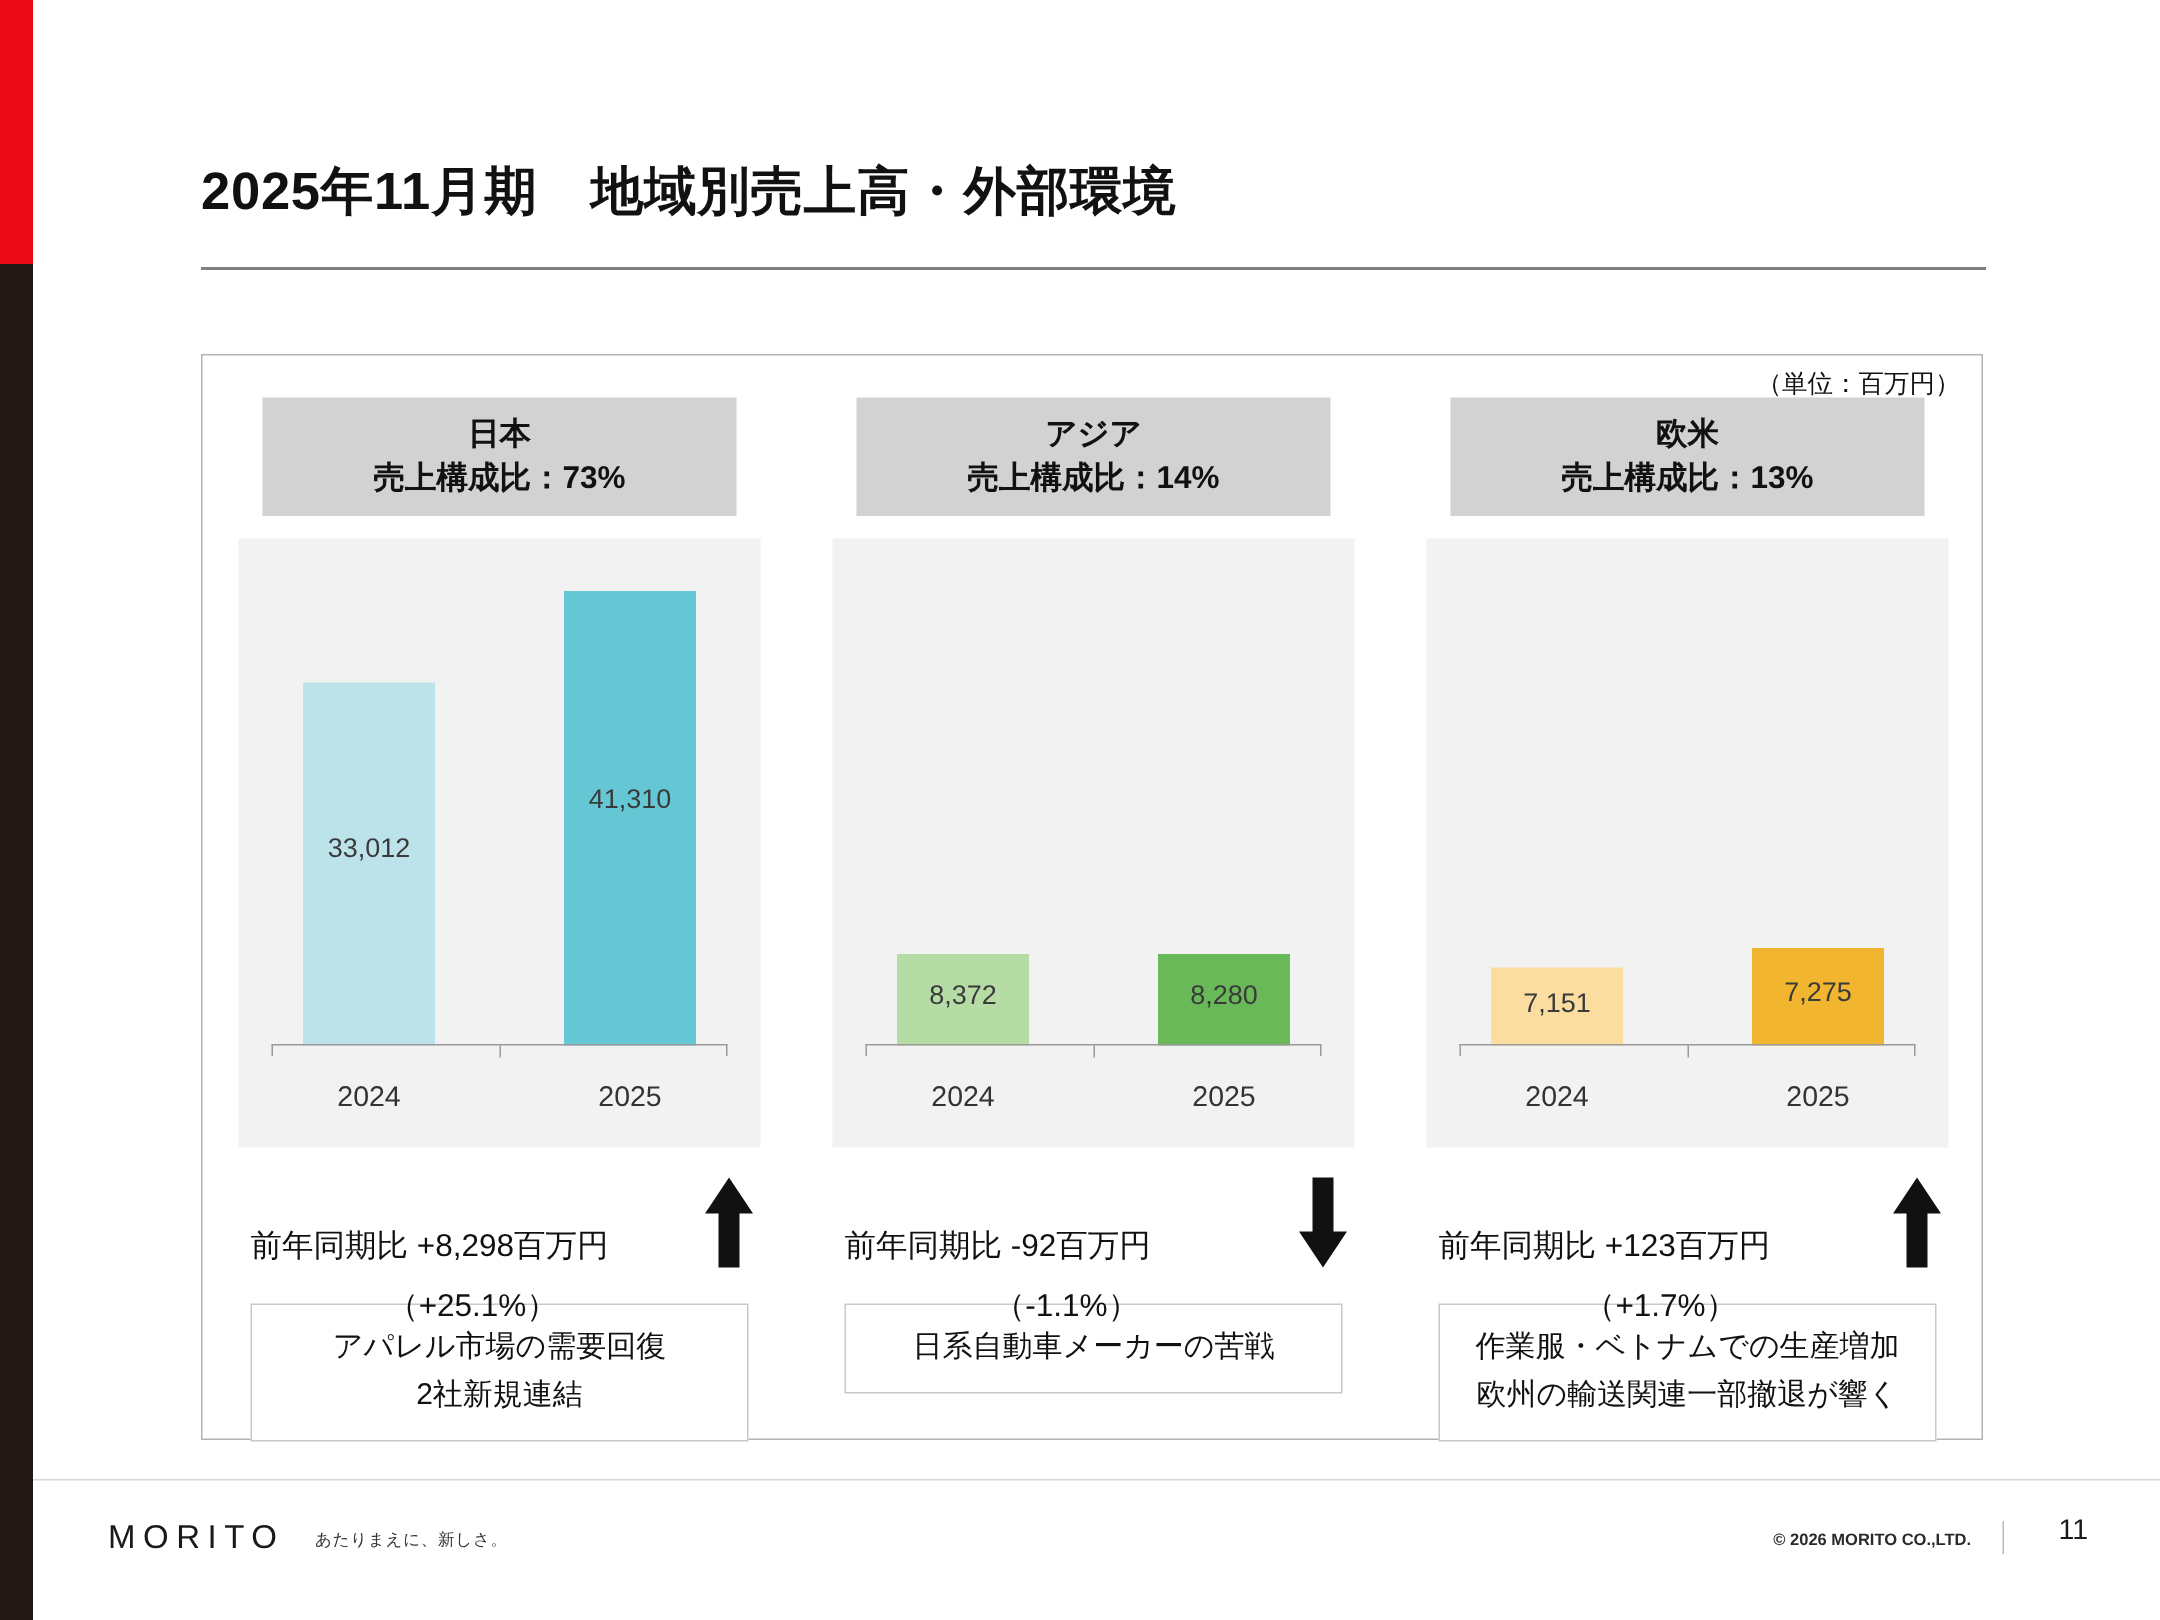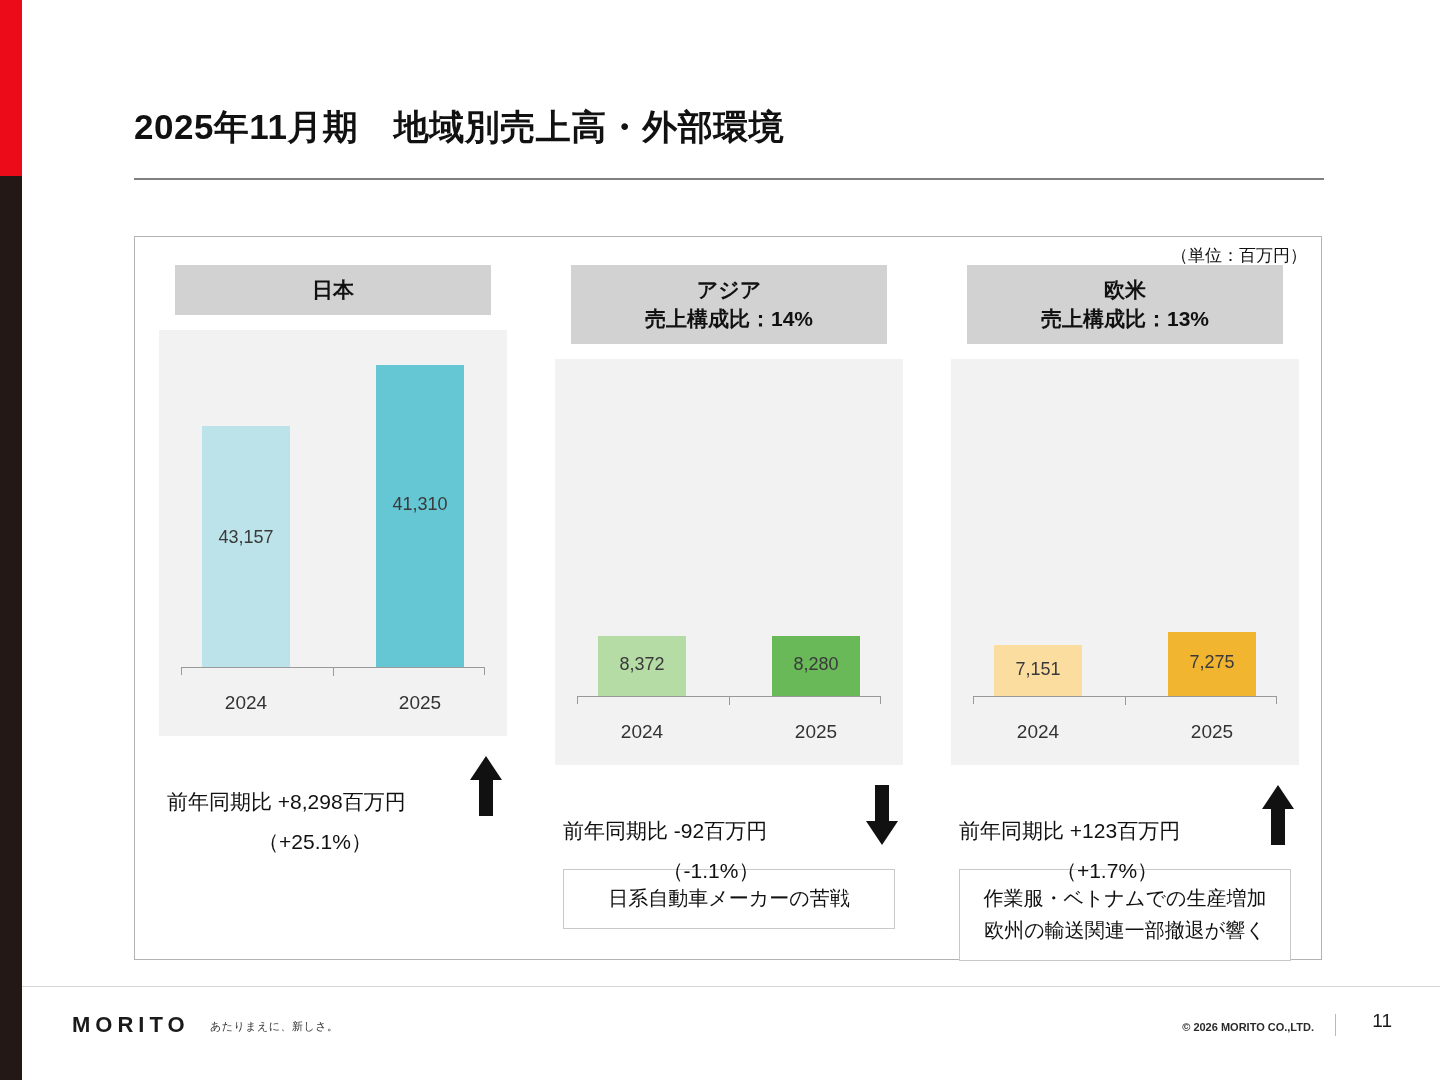--- a/index.html
+++ b/index.html
@@ -221,21 +221,21 @@
     width: 1418px;
     height: 1px;
     background: #d8d8d8;
   }
   .logo {
     position: absolute;
     left: 72px;
     top: 1012px;
     font-size: 22px;
     letter-spacing: 5px;
-    font-weight: bold;
+    font-weight: normal;
     color: #1a1a1a;
   }
   .tagline {
     position: absolute;
     left: 210px;
     top: 1019px;
     font-size: 11px;
     letter-spacing: 0.5px;
     color: #333333;
   }
@@ -276,27 +276,28 @@
 <div class="title-rule"></div>
 
 <div class="content-box">
   <div class="unit-label">（単位：百万円）</div>
 
   <div class="regions">
 
     <div class="region">
       <div class="region-header">
         <div>日本</div>
+        <div>売上構成比：73%</div>
       </div>
 
       <div class="plot">
         <div class="bars">
           <div class="bar-slot">
             <div class="bar" id="jp-bar-0" style="height: 242.088px; background: rgb(189, 227, 234);">
-              <span class="bar-value">43,157</span>
+              <span class="bar-value">33,012</span>
             </div>
           </div>
           <div class="bar-slot">
             <div class="bar" id="jp-bar-1" style="height: 302.94px; background: rgb(101, 198, 212);">
               <span class="bar-value">41,310</span>
             </div>
           </div>
         </div>
         <div class="axis">
           <div class="axis-mid"></div>
@@ -312,20 +313,24 @@
           <div class="yoy-l1">前年同期比 +8,298百万円</div>
           <div class="yoy-l2">（+25.1%）</div>
         </div>
         <div class="arrow">
           <svg width="34" height="64" viewBox="0 0 34 64" aria-hidden="true">
             <polygon points="17,2 33,26 24,26 24,62 10,62 10,26 1,26" fill="#111111"></polygon>
           </svg>
         </div>
       </div>
 
+      <div class="note">
+        <div>アパレル市場の需要回復</div>
+        <div>2社新規連結</div>
+      </div>
     </div>
 
     <div class="region">
       <div class="region-header">
         <div>アジア</div>
         <div>売上構成比：14%</div>
       </div>
 
       <div class="plot">
         <div class="bars">

